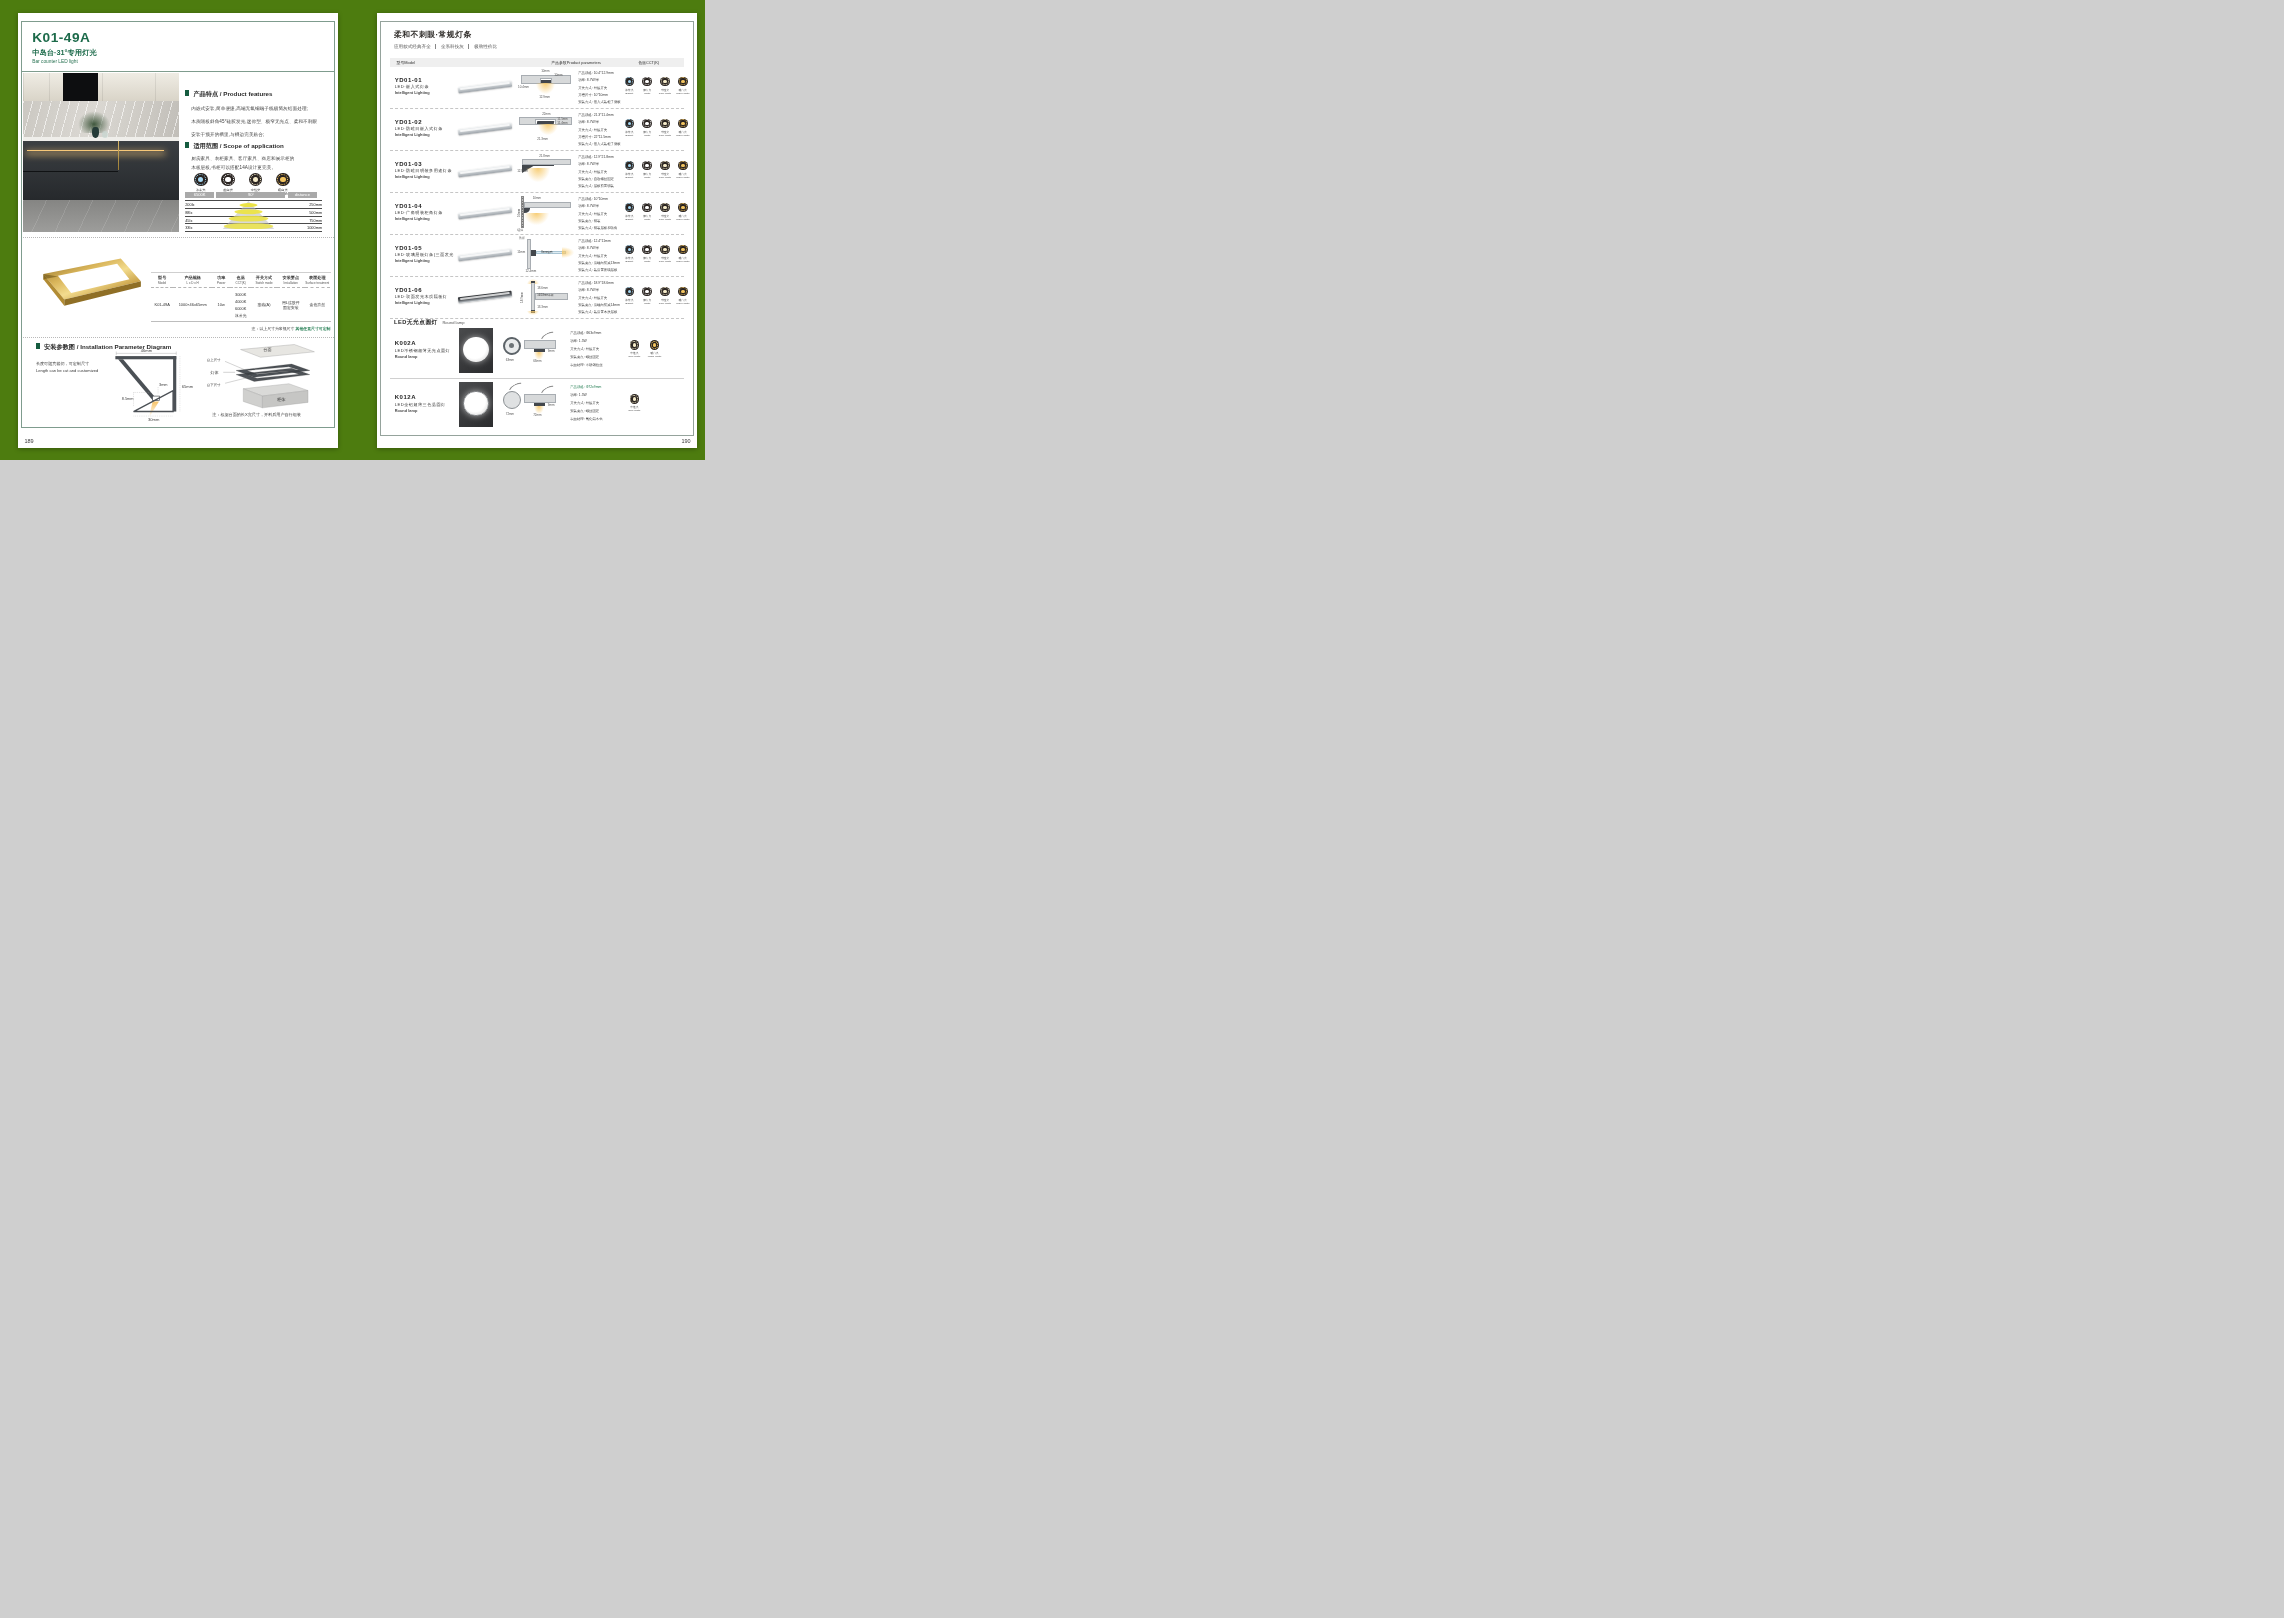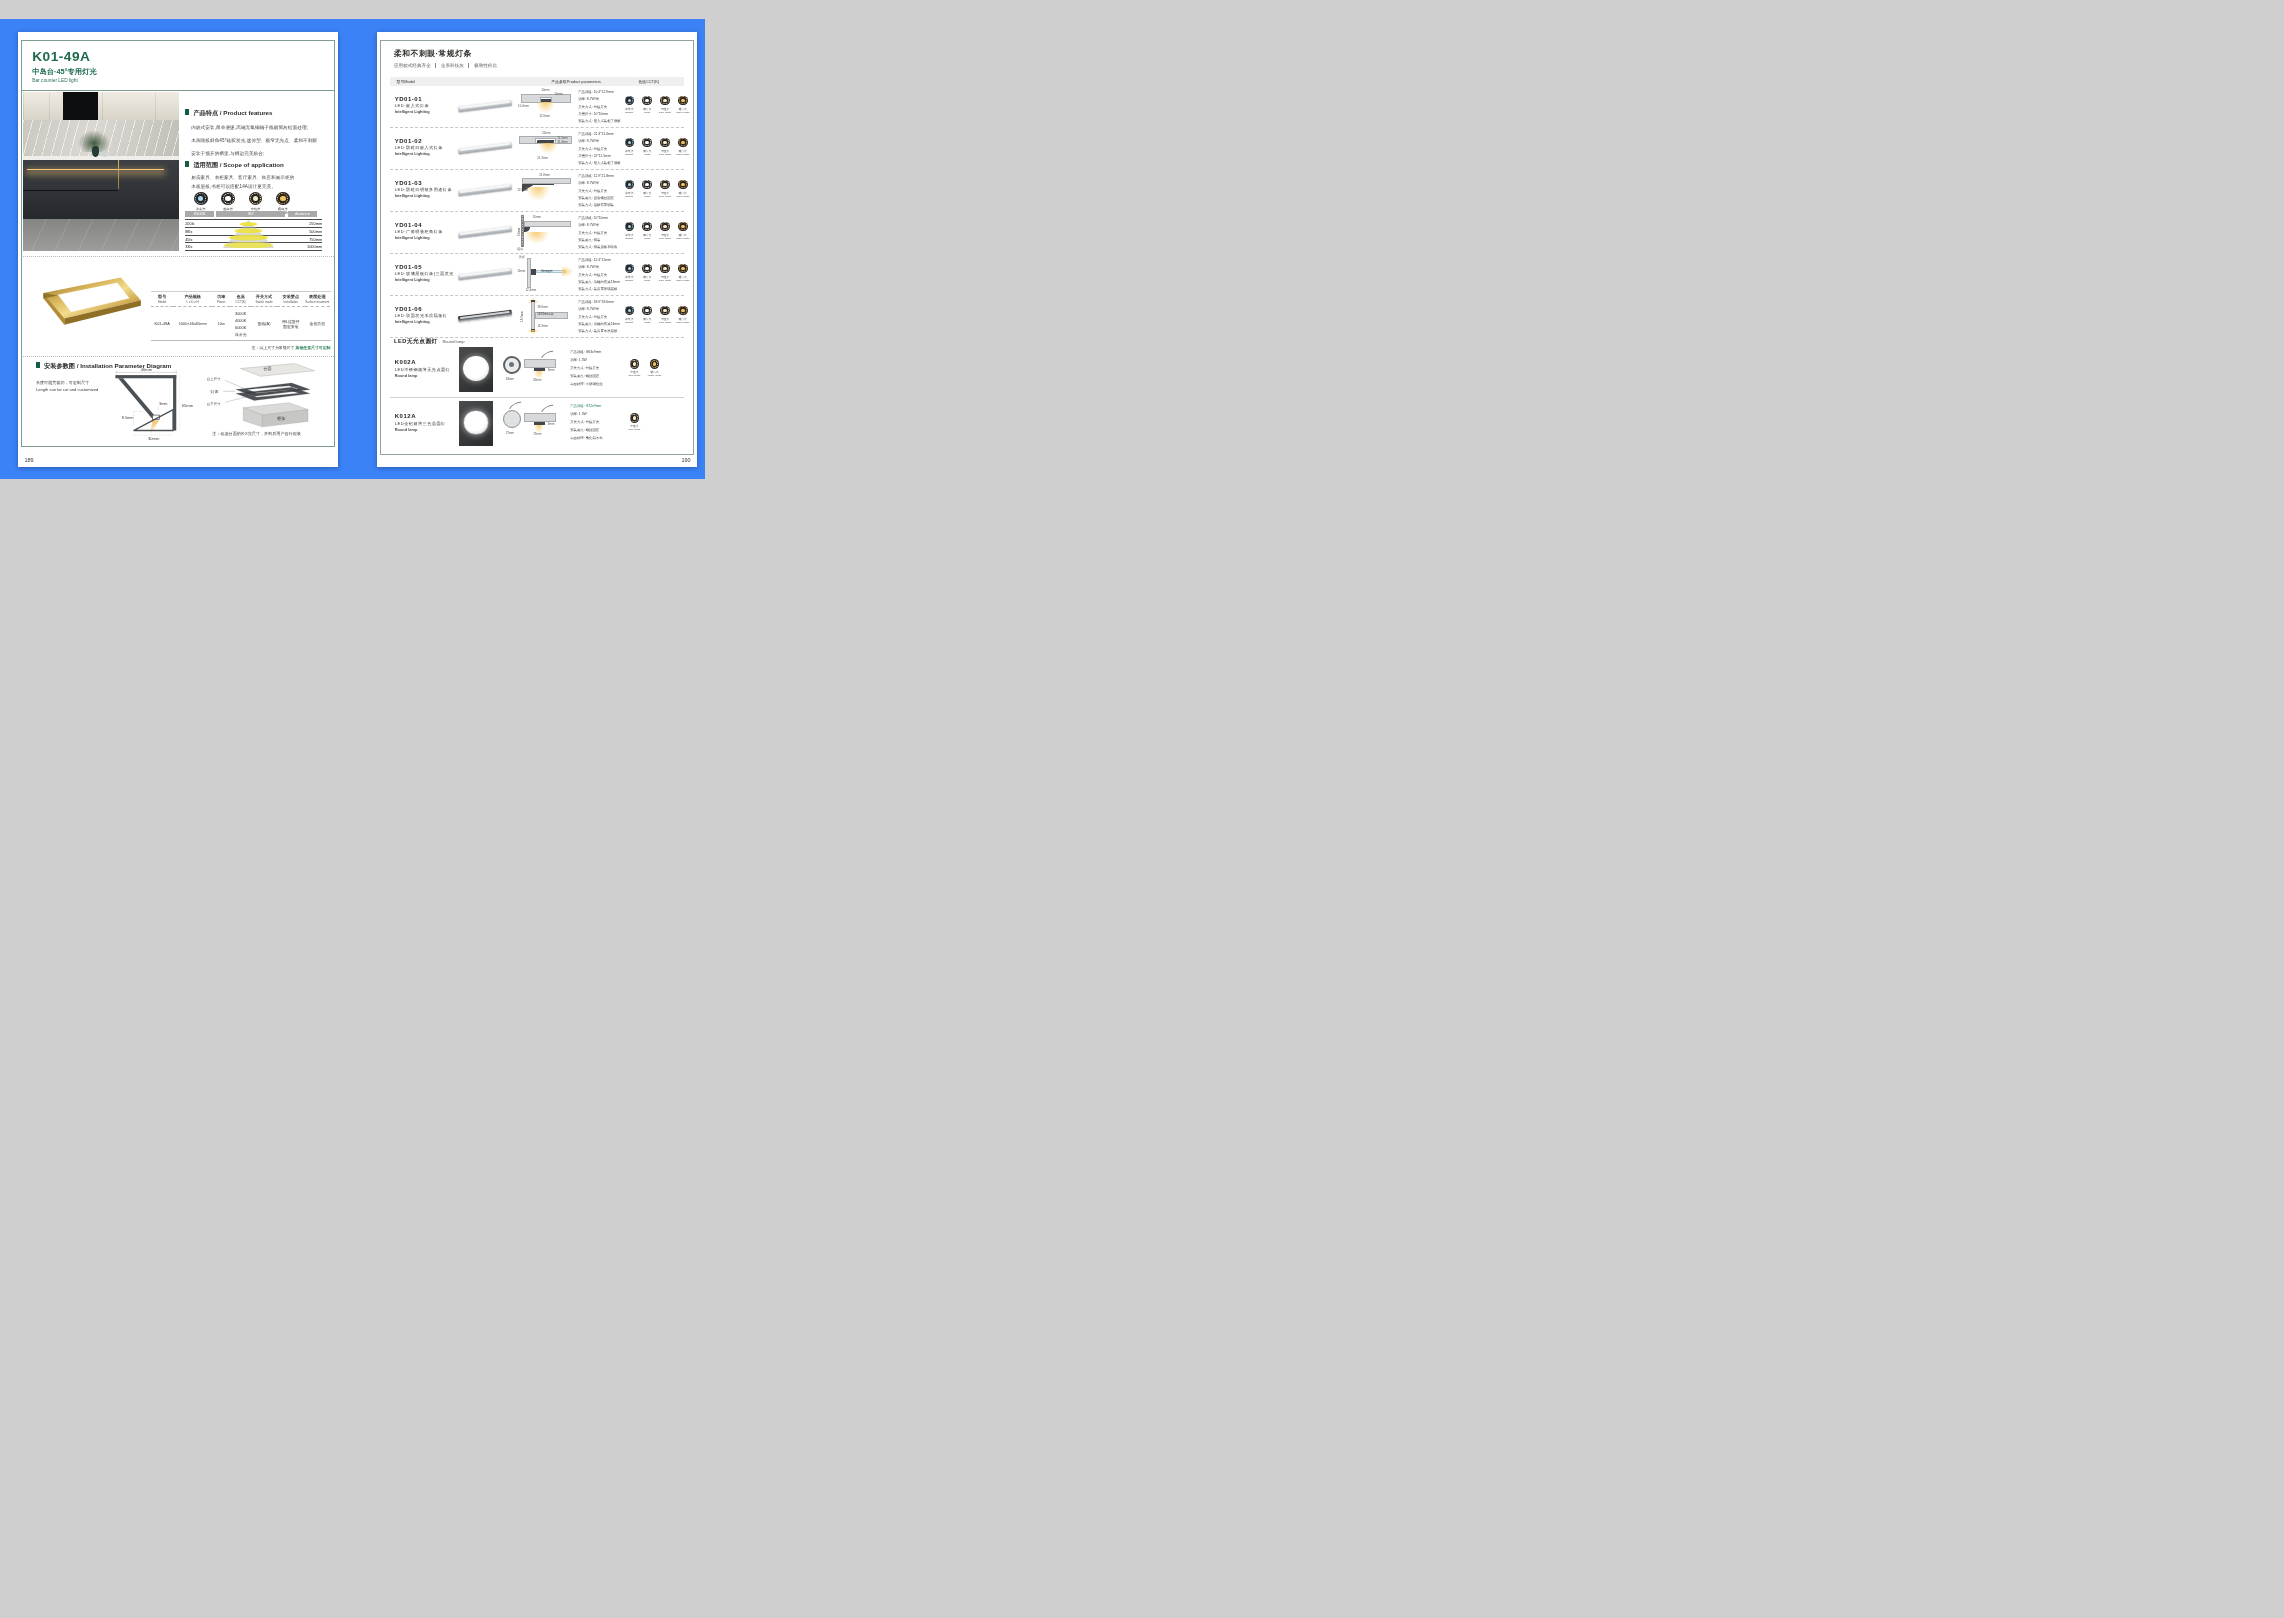--- a/index.html
+++ b/index.html
@@ -1,17 +1,17 @@
 <!DOCTYPE html>
 <html style="font-size:7.3px"><head>
 <meta charset="utf-8">
 <style>
   html,body{margin:0;padding:0;background:#cfcfcf;}
-  .canvas{position:relative;width:705px;height:460px;background:#3b82f6;overflow:hidden;
-          font-family:"Liberation Sans","DejaVu Sans",sans-serif;color:#333;margin-top:19px;}
+  .canvas{position:relative;width:705px;height:460px;background:#4d7c0f;overflow:hidden;
+          font-family:"Liberation Sans","DejaVu Sans",sans-serif;color:#333;}
   .pg{position:absolute;background:#fff;box-shadow:0 0.9px 4.6px rgba(0,0,0,.3);}
   .pg-l{left:18px;top:12.8px;width:320px;height:435px;}
   .pg-r{left:377px;top:12.8px;width:320px;height:435px;}
   .fr{position:absolute;left:3.2px;top:7.8px;}
   .fr-l{width:312px;height:405px;border:0.5px solid #7f9c8e;}
   .fr-r{width:312px;height:413px;border:0.5px solid #95a39c;}
   .pnum{position:absolute;bottom:3.7px;font-size:5.5px;color:#3a3a3a;}
 
   
   .titleblk{position:absolute;left:0;top:0;width:100%;height:50px;border-bottom:0.5px solid #7f9c8e;box-sizing:border-box;}
@@ -139,21 +139,21 @@
 </head>
 <body>
 
 <div class="canvas">
 
   <div class="pg pg-l">
     <div class="fr fr-l">
 
       <div class="titleblk">
         <div class="t-model">K01-49A</div>
-        <div class="t-cn">中岛台·45°专用灯光</div>
+        <div class="t-cn">中岛台·31°专用灯光</div>
         <div class="t-en">Bar counter LED light</div>
       </div>
 
       <div class="kp">
         <div class="kp-cab"></div>
         <div class="kp-hood"></div>
         <div class="kp-wall"></div>
         <div class="kp-plant"></div>
         <div class="kp-counter"></div>
         <div class="kp-vase1"></div>

